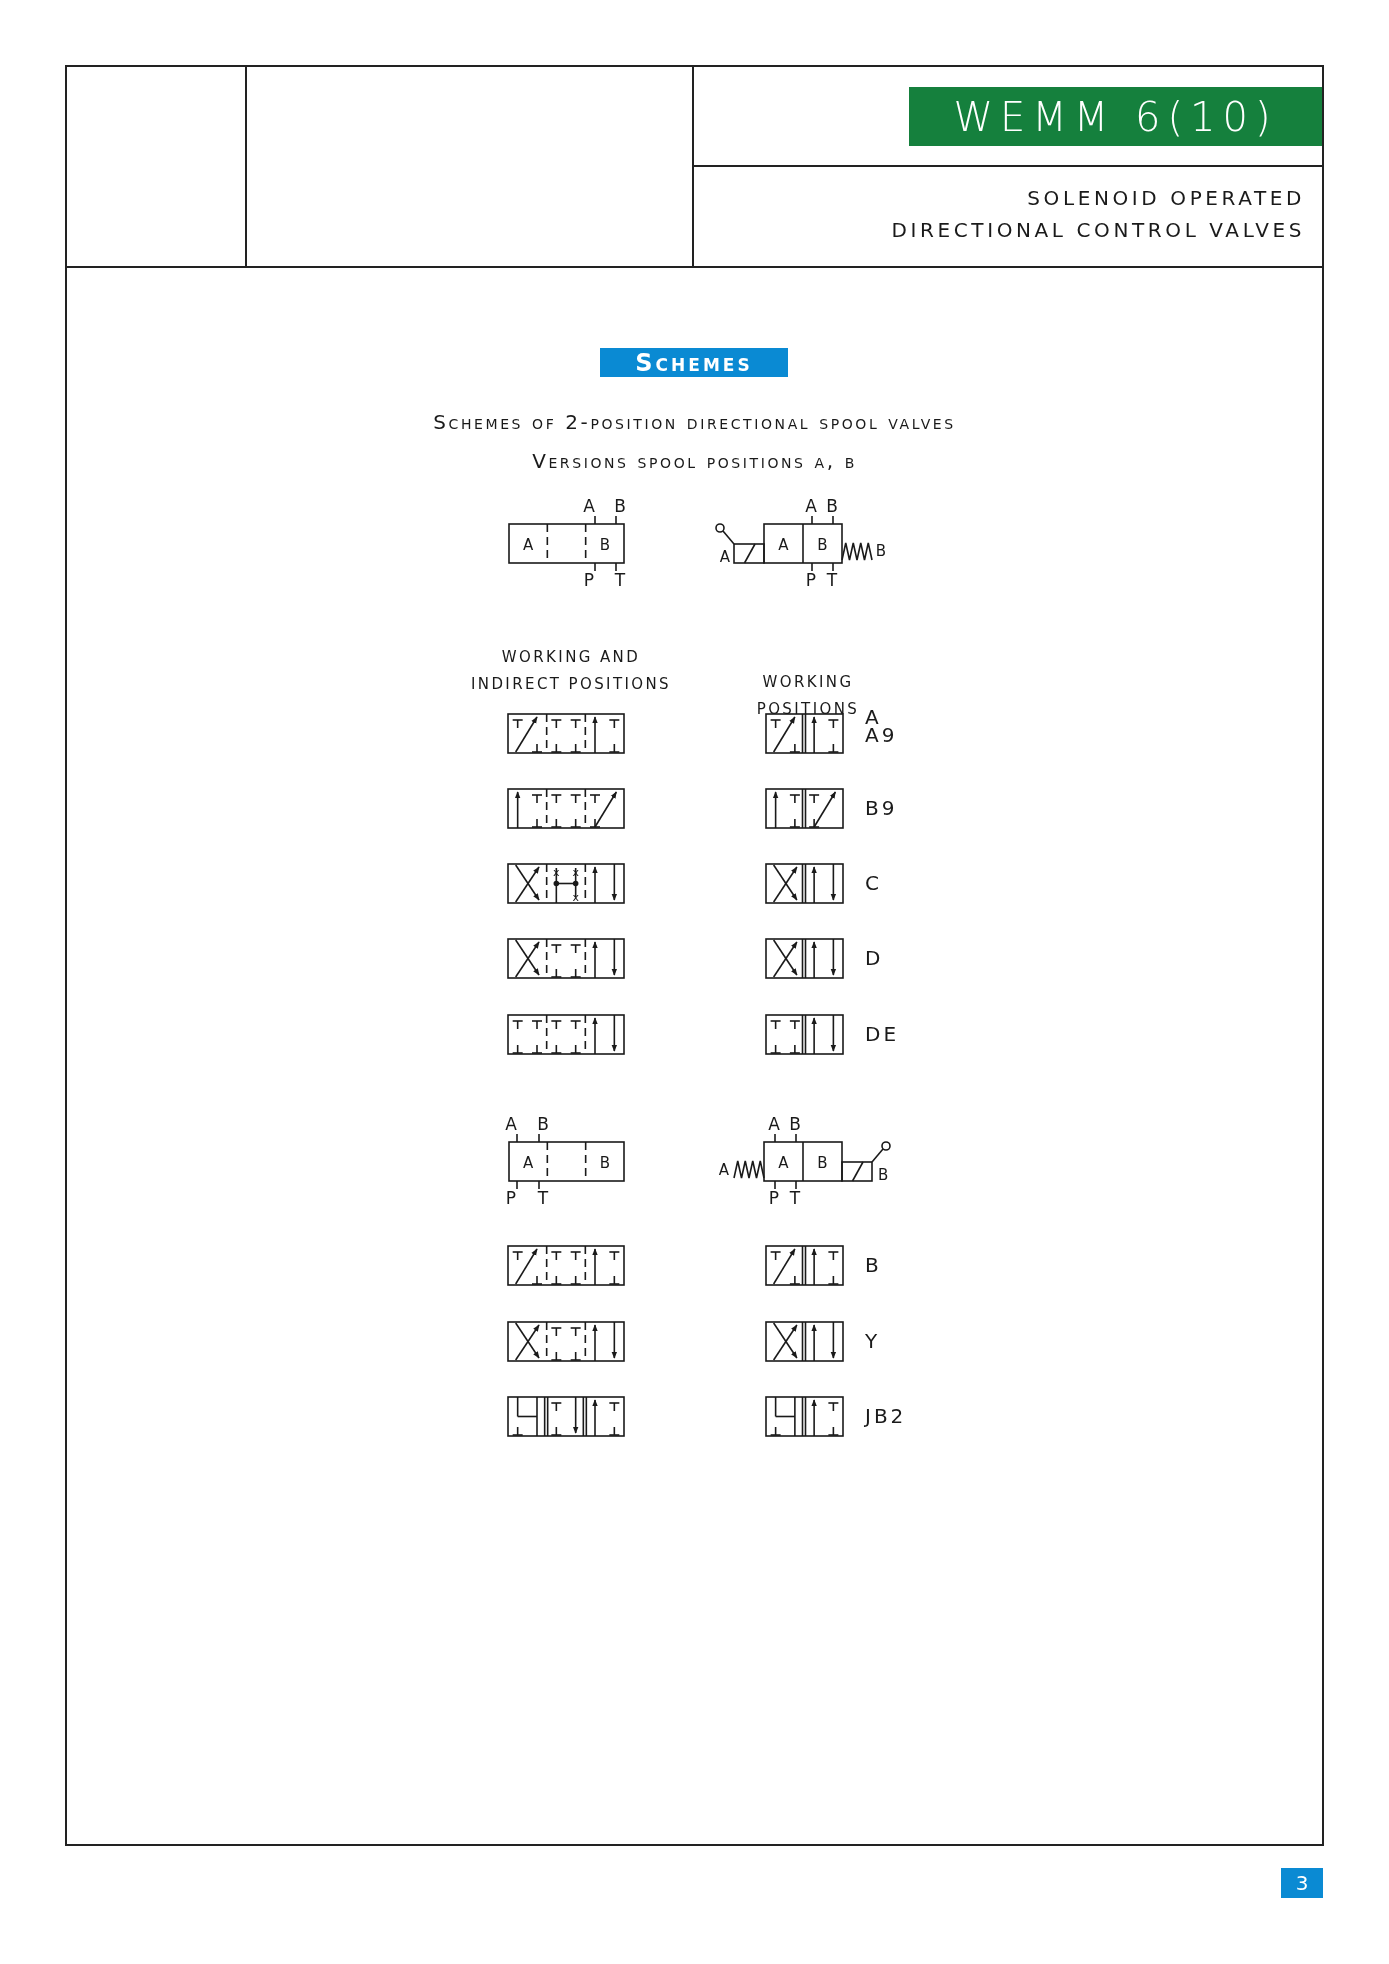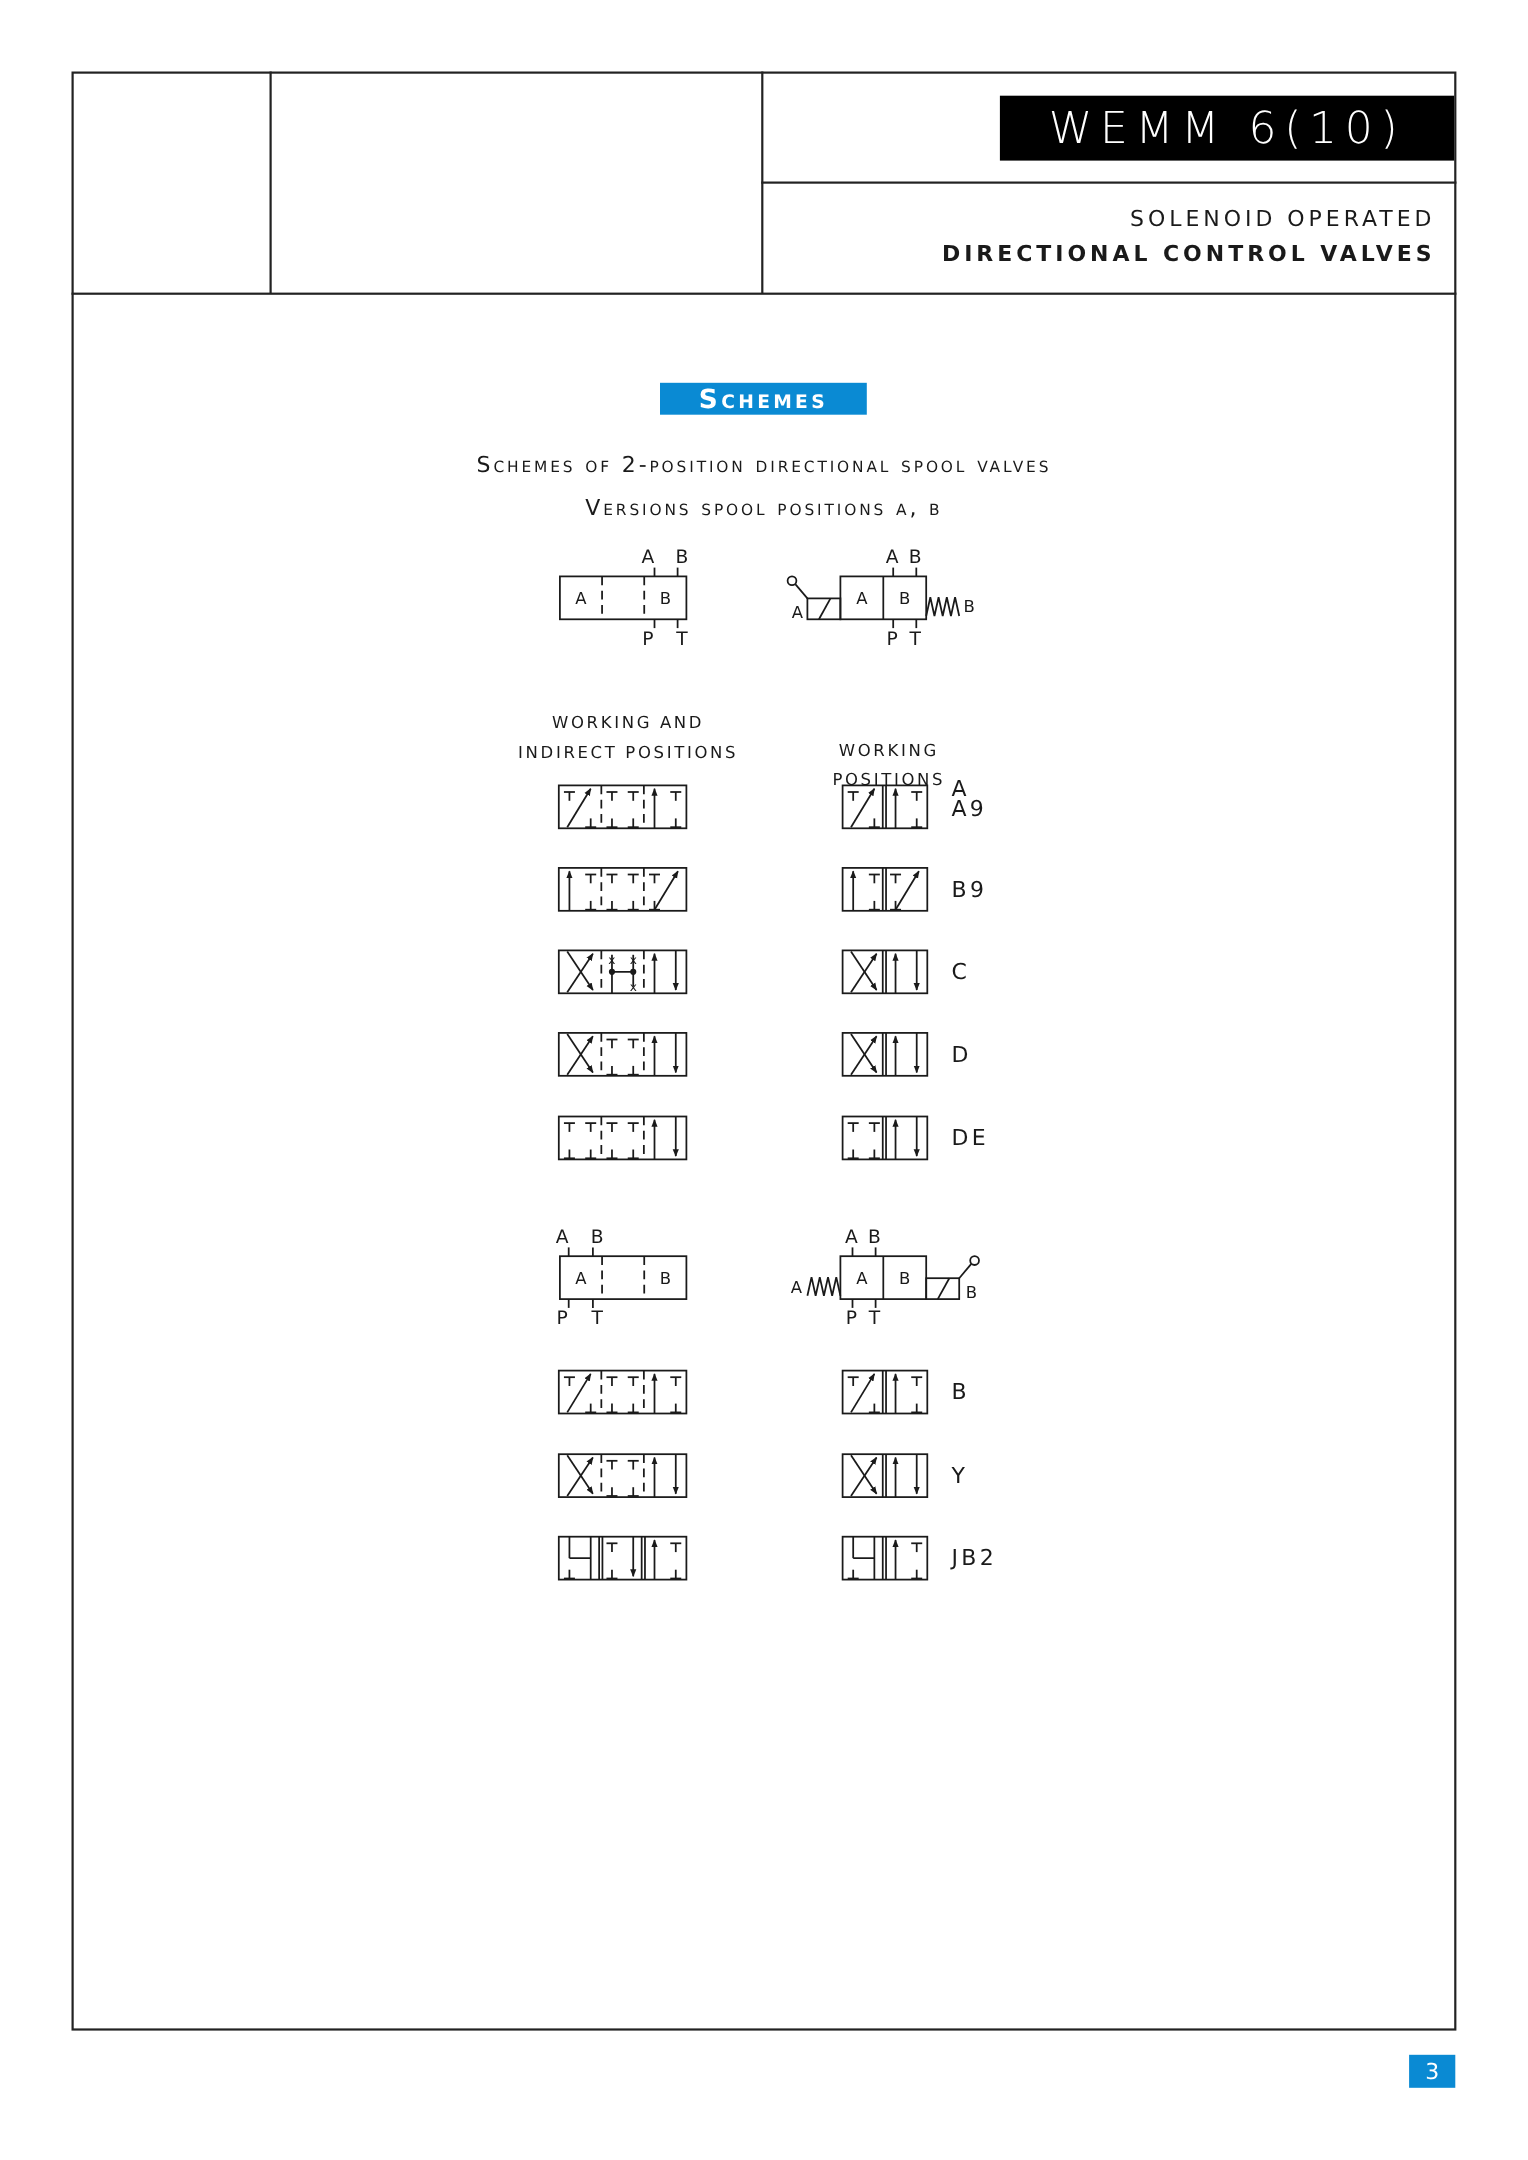--- a/index.html
+++ b/index.html
@@ -1,40 +1,40 @@
 <!DOCTYPE html>
 <html><head>
 <meta charset="utf-8">
 <style>
   html,body{margin:0;padding:0;background:#fff;}
   body{width:1389px;height:1964px;position:relative;overflow:hidden;font-family:"DejaVu Sans",sans-serif;color:#1a1a1a;}
   .frame{position:absolute;border:2px solid #222;box-sizing:border-box;}
   .vline{position:absolute;background:#222;width:2px;}
   .hline{position:absolute;background:#222;height:2px;}
-  .title-box{position:absolute;left:909px;top:87px;width:413px;height:59px;background:#000000;color:#fff;display:flex;align-items:center;justify-content:center;font-size:40px;letter-spacing:7px;font-weight:300;}
+  .title-box{position:absolute;left:909px;top:87px;width:413px;height:59px;background:#15803d;color:#fff;display:flex;align-items:center;justify-content:center;font-size:40px;letter-spacing:7px;font-weight:300;}
   .subtitle{position:absolute;right:84px;font-size:20px;letter-spacing:3.6px;text-align:right;white-space:nowrap;}
   .schemes-box{position:absolute;left:600px;top:348px;width:188px;height:29px;background:#0a8ad3;color:#fff;display:flex;align-items:center;justify-content:center;font-size:24px;letter-spacing:3px;font-variant:small-caps;font-weight:bold;}
   .heading{position:absolute;left:0;width:1389px;text-align:center;font-size:20px;letter-spacing:2.6px;font-variant:small-caps;white-space:nowrap;}
   .colhead{position:absolute;text-align:center;font-size:15px;letter-spacing:2.4px;text-transform:uppercase;line-height:27px;white-space:nowrap;margin-top:19px;}
   .page-num{position:absolute;left:1281px;top:1868px;width:42px;height:30px;background:#0a8ad3;color:#fff;display:flex;align-items:center;justify-content:center;font-size:20px;}
   svg#diagram{position:absolute;left:0;top:0;}
   .lbl{font-family:"DejaVu Sans",sans-serif;fill:#1a1a1a;}
 </style>
 </head>
 <body>
 
 <div class="frame" style="left:65px;top:65px;width:1259px;height:1781px;"></div>
 <div class="hline" style="left:65px;top:266px;width:1259px;"></div>
 <div class="vline" style="left:245px;top:65px;height:202px;"></div>
 <div class="vline" style="left:692px;top:65px;height:202px;"></div>
 <div class="hline" style="left:692px;top:165px;width:632px;"></div>
 
 <div class="title-box">WEMM 6(10)</div>
 <div class="subtitle" style="top:186px;">SOLENOID OPERATED</div>
-<div class="subtitle" style="top:218px;font-weight:bold;">DIRECTIONAL CONTROL VALVES</div>
+<div class="subtitle" style="top:218px;">DIRECTIONAL CONTROL VALVES</div>
 
 <div class="schemes-box">Schemes</div>
 <div class="heading" style="top:410px;">Schemes of 2-position directional spool valves</div>
 <div class="heading" style="top:449px;">Versions spool positions a, b</div>
 
 <div class="colhead" style="left:456px;top:625px;width:230px;">
   <div>working and</div>
   <div>indirect positions</div>
 </div>
 <div class="colhead" style="left:733px;top:650px;width:150px;">

